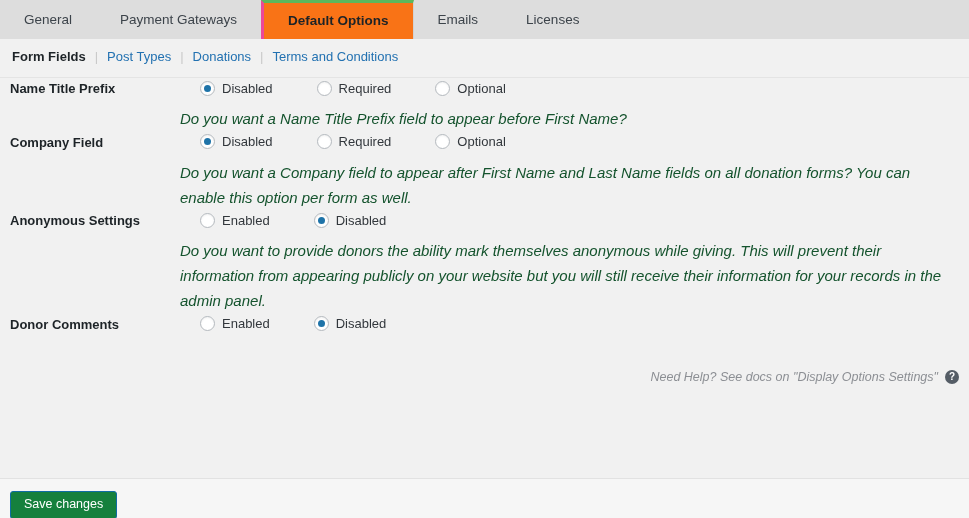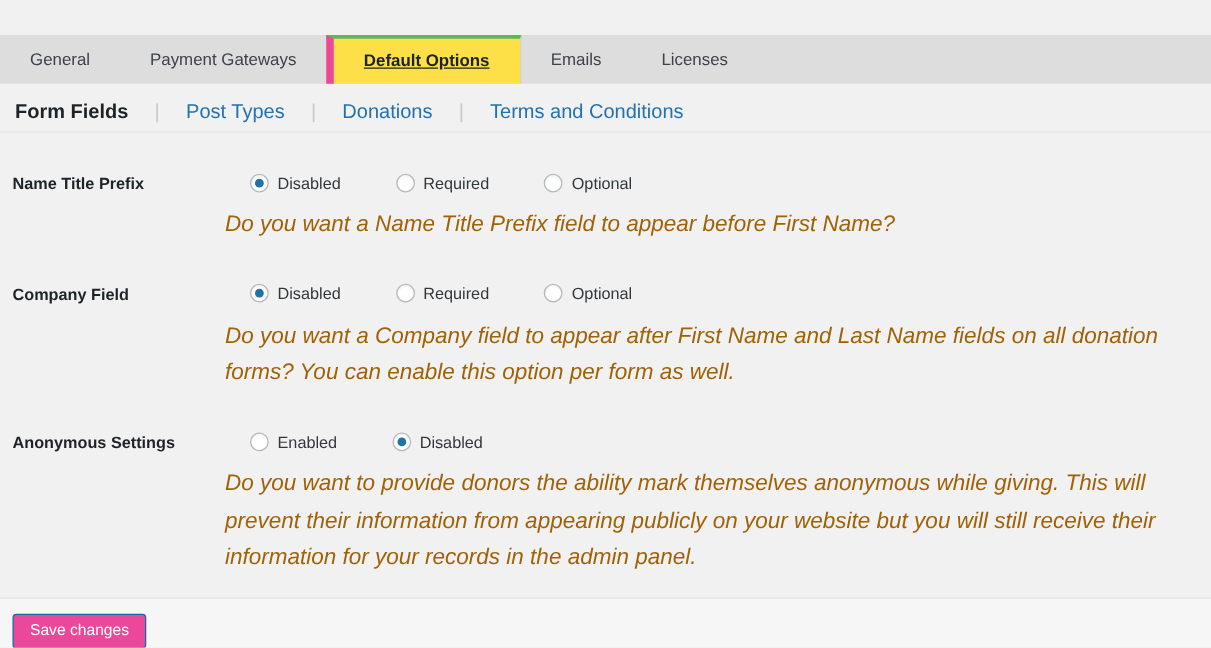--- a/index.html
+++ b/index.html
@@ -19,55 +19,52 @@
 
   
   .tabs-bar {
     height: 39px;
     background: #dddddd;
     display: flex;
     align-items: center;
     padding-left: 0;
     box-sizing: border-box;
     position: relative;
-    margin-top: 28px;
   }
   .tab {
     height: 39px;
     line-height: 39px;
     padding: 0 24px;
     font-size: 13.5px;
     color: #3c434a;
     box-sizing: border-box;
     white-space: nowrap;
     cursor: pointer;
     position: relative;
   }
   .tab.active {
-    background: #fde047;
+    background: #f97316;
     color: #1d2327;
     font-weight: bold;
-    border-left: 6px solid #ec4899;
+    border-left: 3px solid #ec4899;
     border-right: 1px solid #d2d2d2;
     border-top: 3px solid #5cb85c;
     line-height: 36px;
-    text-decoration: underline;
   }
 
   
   .subnav {
     background: #f1f1f1;
     padding: 14px 0 13px 10px;
-    font-size: 16px;
-    display: flex;
-    align-items: flex-start;
+    font-size: 13px;
+    display: flex;
+    align-items: flex-end;
     border-bottom: 1px solid #e4e4e4;
     box-sizing: border-box;
     height: 39px;
-    gap: 12px;
   }
   .subnav-item {
     color: #2271b1;
     text-decoration: none;
     cursor: pointer;
     padding: 0 2px;
   }
   .subnav-item.active {
     color: #1d2327;
     font-weight: bold;
@@ -138,27 +135,27 @@
     margin: -3.5px 0 0 -3.5px;
     border-radius: 50%;
     background: #1e73a8;
   }
   .radio-label {
     font-size: 13px;
     color: #32373c;
   }
   .field-desc {
     font-style: italic;
-    color: #a16207;
-    font-size: 18px;
+    color: #14532d;
+    font-size: 15px;
     line-height: 1.65;
     margin-top: 9px;
     max-width: 790px;
   }
-  .row-gap-2 { margin-top: 30px; }
+  .row-gap-2 { }
 
   
   .help-note {
     display: flex;
     align-items: center;
     justify-content: flex-end;
     padding: 0 10px;
     margin-top: 36px;
   }
   .help-text {
@@ -189,21 +186,21 @@
     left: 0;
     right: 0;
     bottom: 0;
     height: 40px;
     background: #f6f6f6;
     border-top: 1px solid #e2e2e2;
     padding: 12px 0 0 10px;
     box-sizing: border-box;
   }
   .button-primary {
-    background: #ec4899;
+    background: #15803d;
     border: 1px solid #0f6ca3;
     color: #fff;
     font-size: 12.5px;
     padding: 6px 13px 7px;
     border-radius: 3px;
     cursor: pointer;
     font-family: "Liberation Sans", sans-serif;
     line-height: 1;
     box-shadow: 0 1px 0 rgba(0,0,0,.08);
   }

